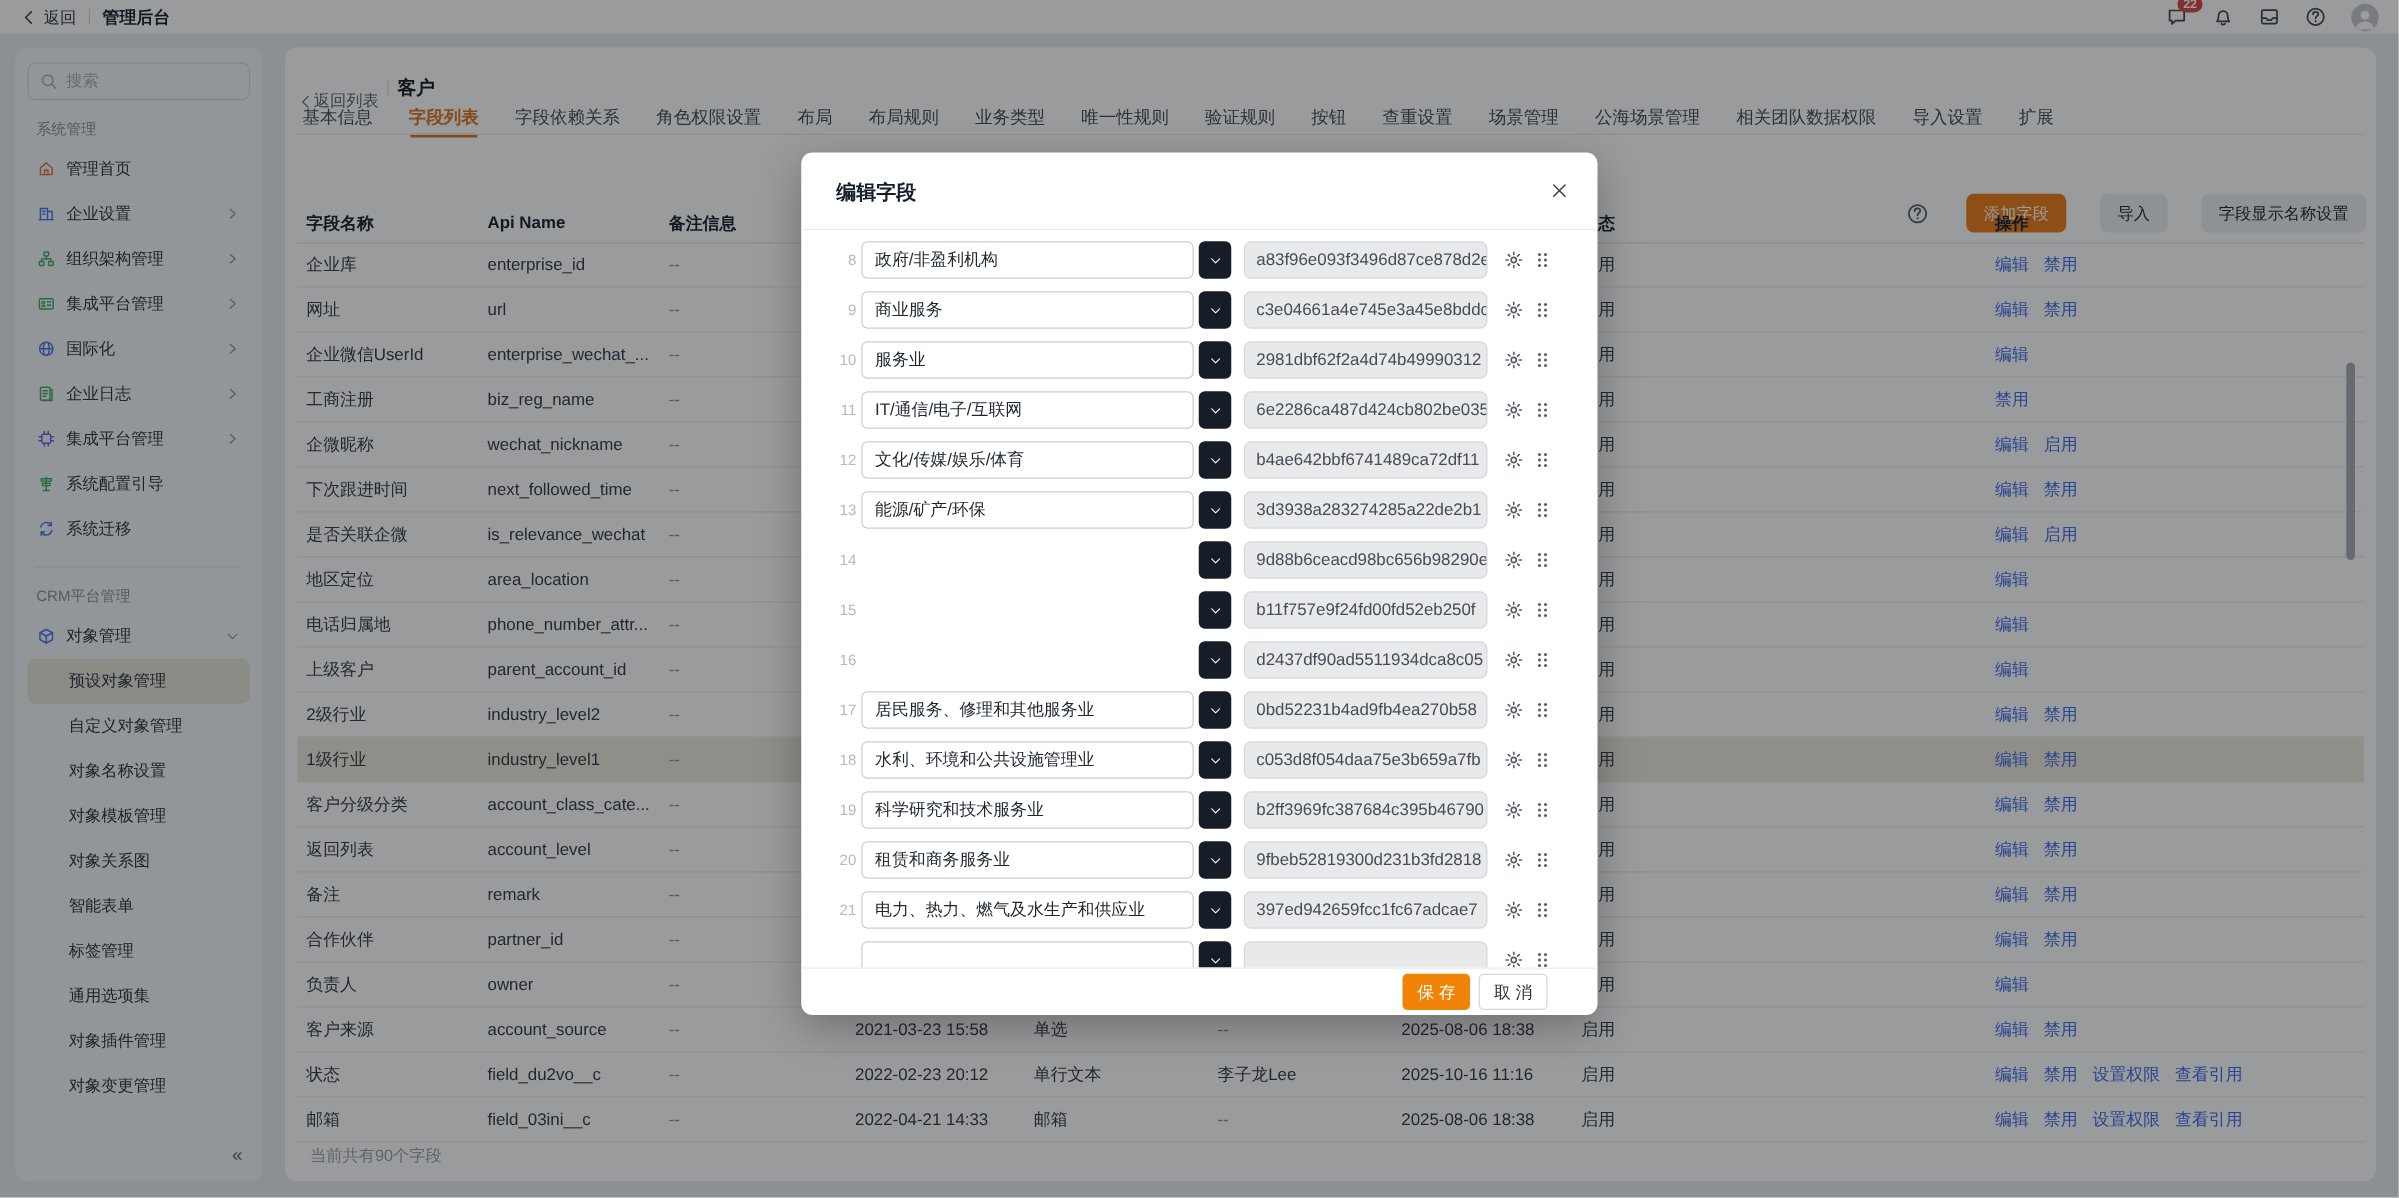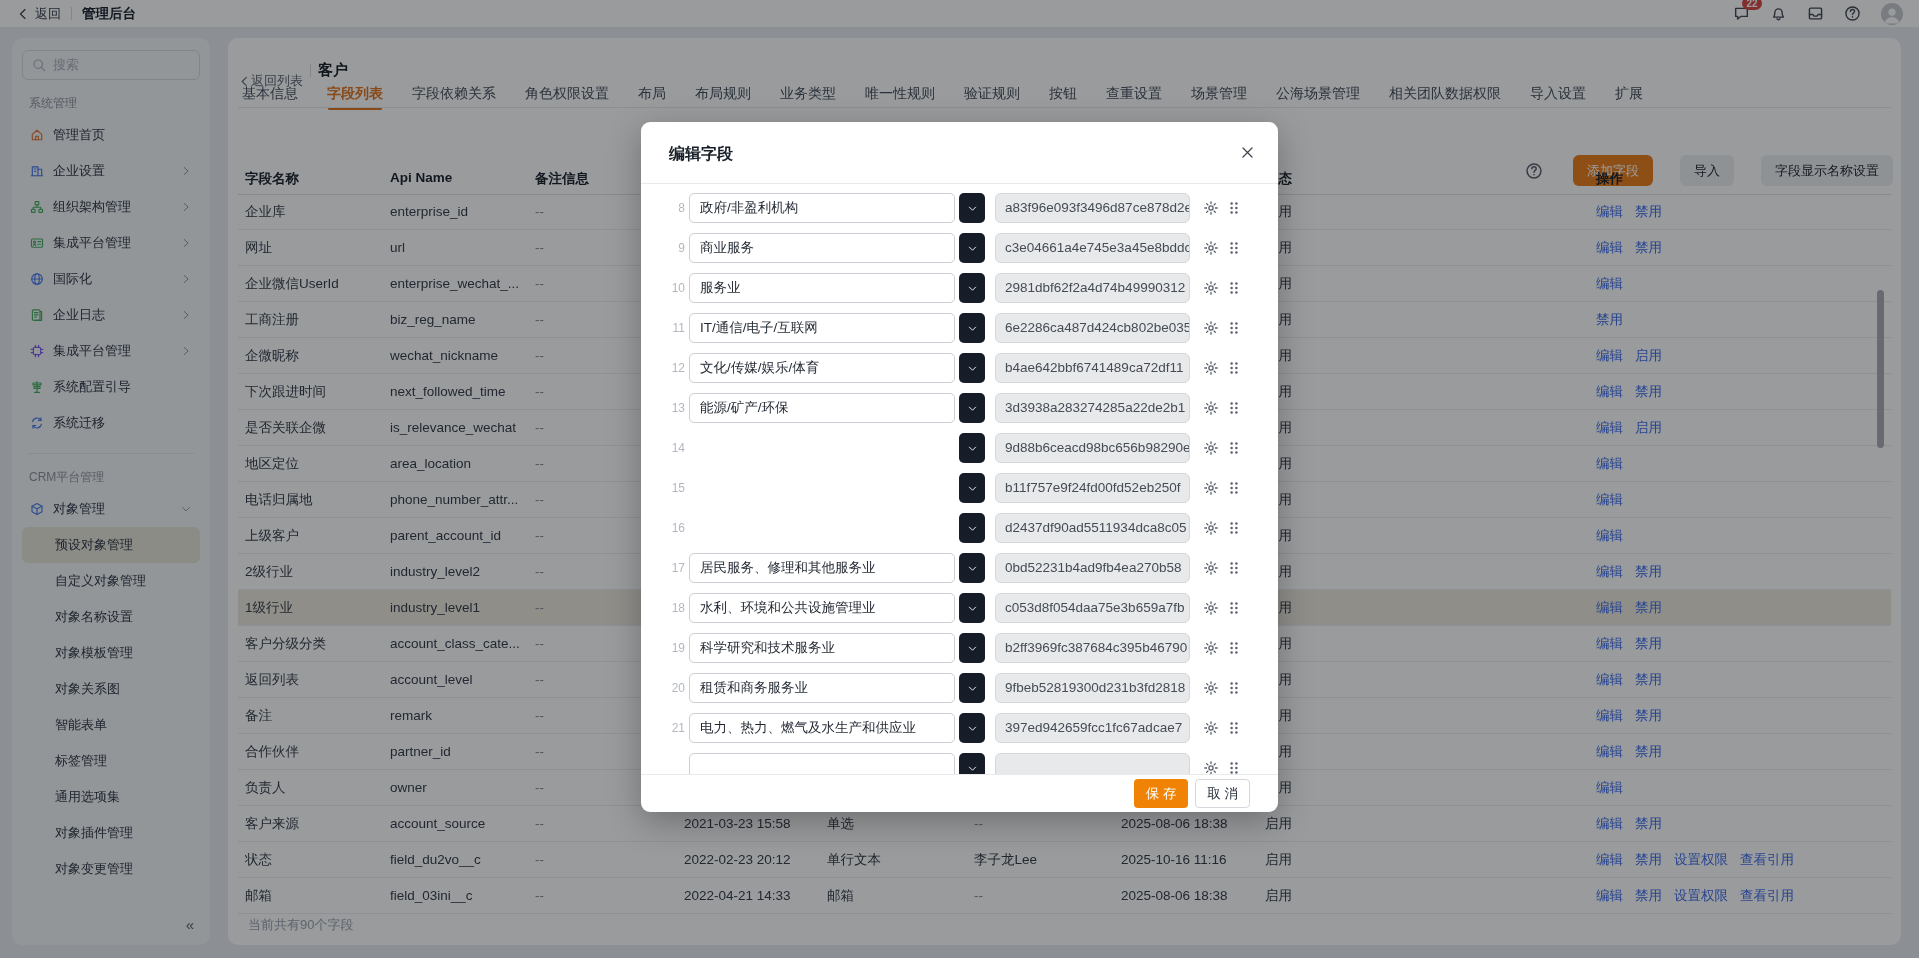--- a/index.html
+++ b/index.html
@@ -85,21 +85,21 @@
     border-radius:5px;background:#fff;font-size:13.5px;color:#1f2630;line-height:28px;
     padding:0 10px;white-space:nowrap;overflow:hidden;cursor:text;}
   .m-dd{position:absolute;left:318px;width:26px;height:30px;background:#171d28;border-radius:5px;
     display:flex;align-items:center;justify-content:center;color:#fff;cursor:pointer;}
   .m-hash{position:absolute;left:354px;width:195px;height:30px;background:#e8e9eb;
     border:1px solid #d5d7da;border-radius:6px;font-size:13.5px;color:#454c56;line-height:28px;
     padding:0 9px;white-space:nowrap;overflow:hidden;cursor:text;}
   .m-gear{position:absolute;left:562px;top:7px;color:#575e68;cursor:pointer;}
   .m-drag{position:absolute;left:586px;top:8px;color:#596069;cursor:grab;}
   .m-foot{position:absolute;bottom:0;left:0;right:0;height:38px;border-top:1px solid #e8eaec;
-    display:flex;align-items:center;justify-content:flex-end;gap:7px;padding-right:28px;}
+    display:flex;align-items:center;justify-content:flex-end;gap:7px;padding-right:40px;}
   .btn-save{height:29px;min-width:54px;padding:0 11px;background:#f08306;color:#fff;border-radius:4px;
     font-size:13.5px;display:flex;align-items:center;justify-content:center;cursor:pointer;}
   .btn-cancel{height:29px;min-width:54px;padding:0 11px;background:#fff;border:1px solid #d4d7db;
     color:#2a313c;border-radius:4px;font-size:13.5px;display:flex;align-items:center;
     justify-content:center;cursor:pointer;}
 </style>
 </head>
 <body>
 
 <div class="topbar">

